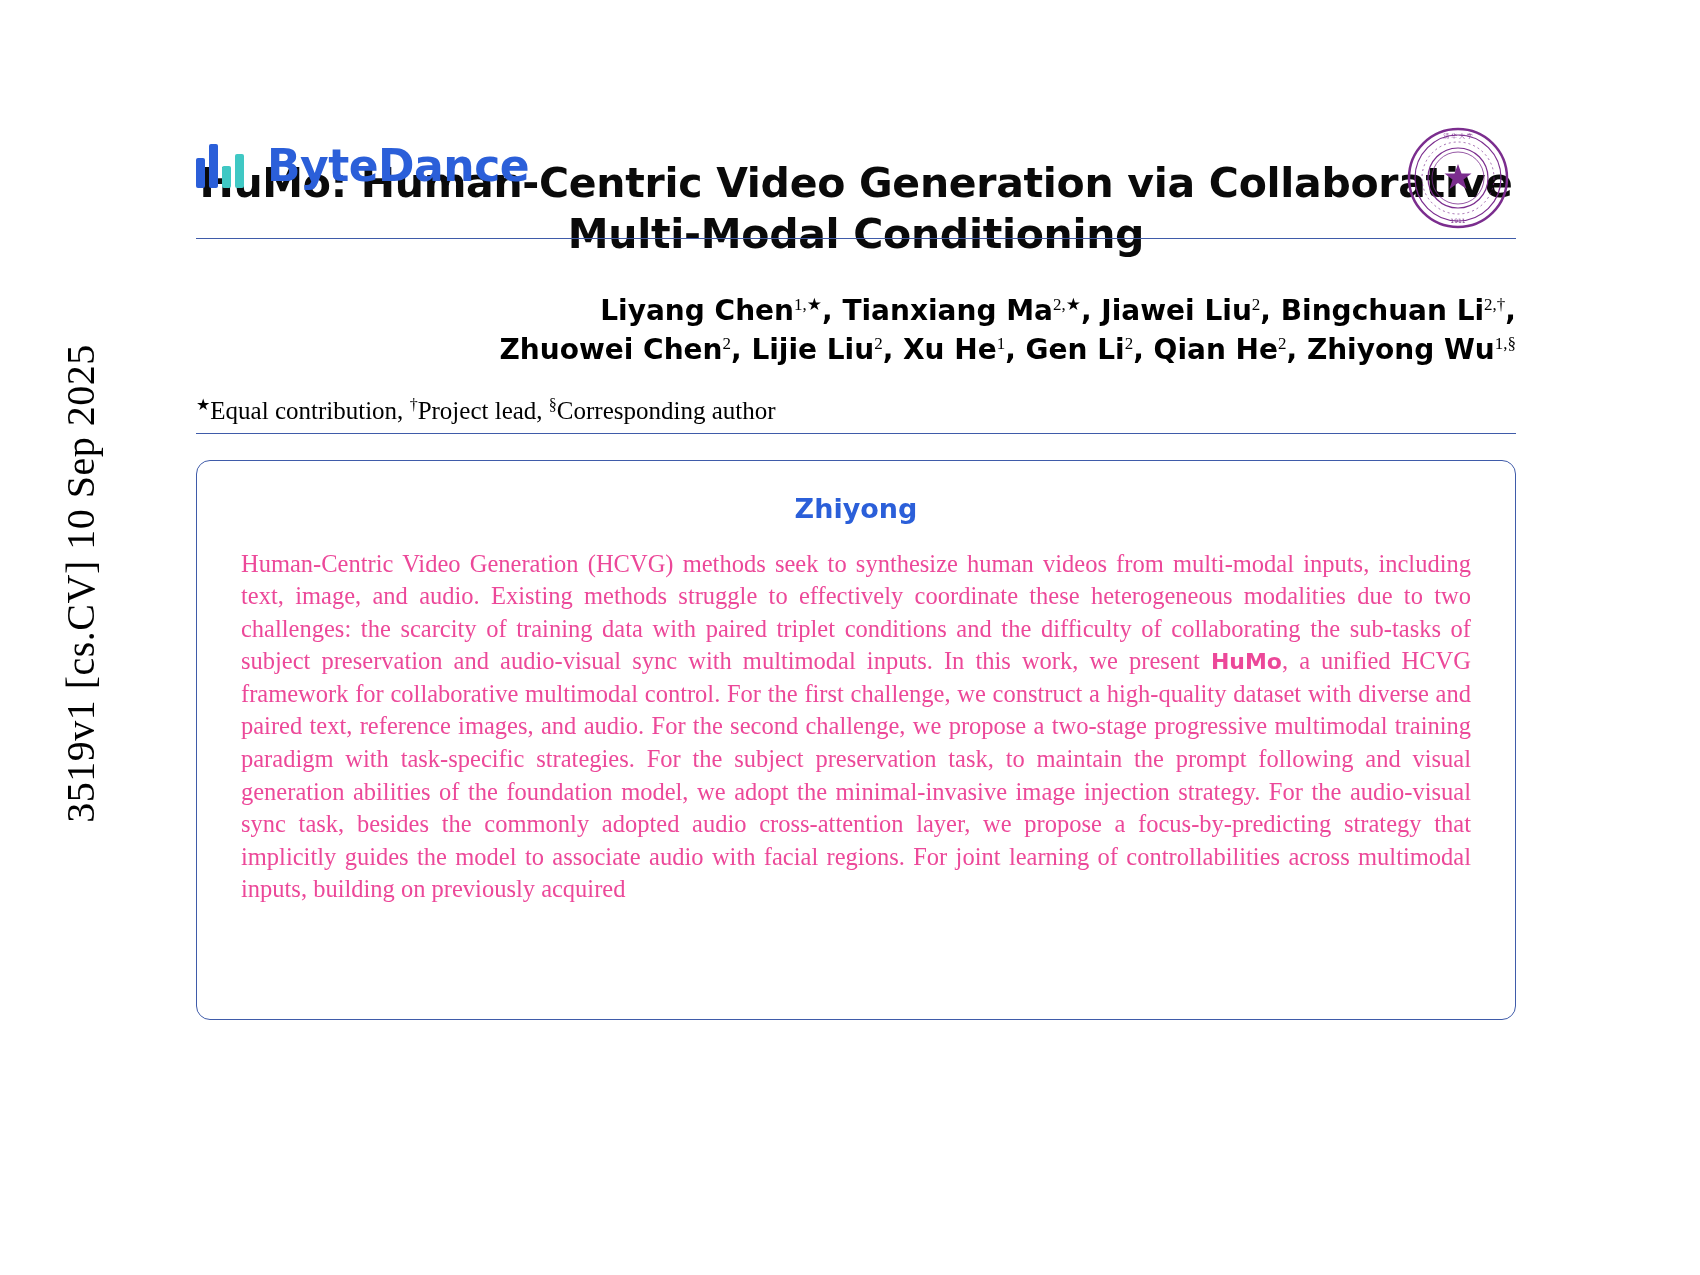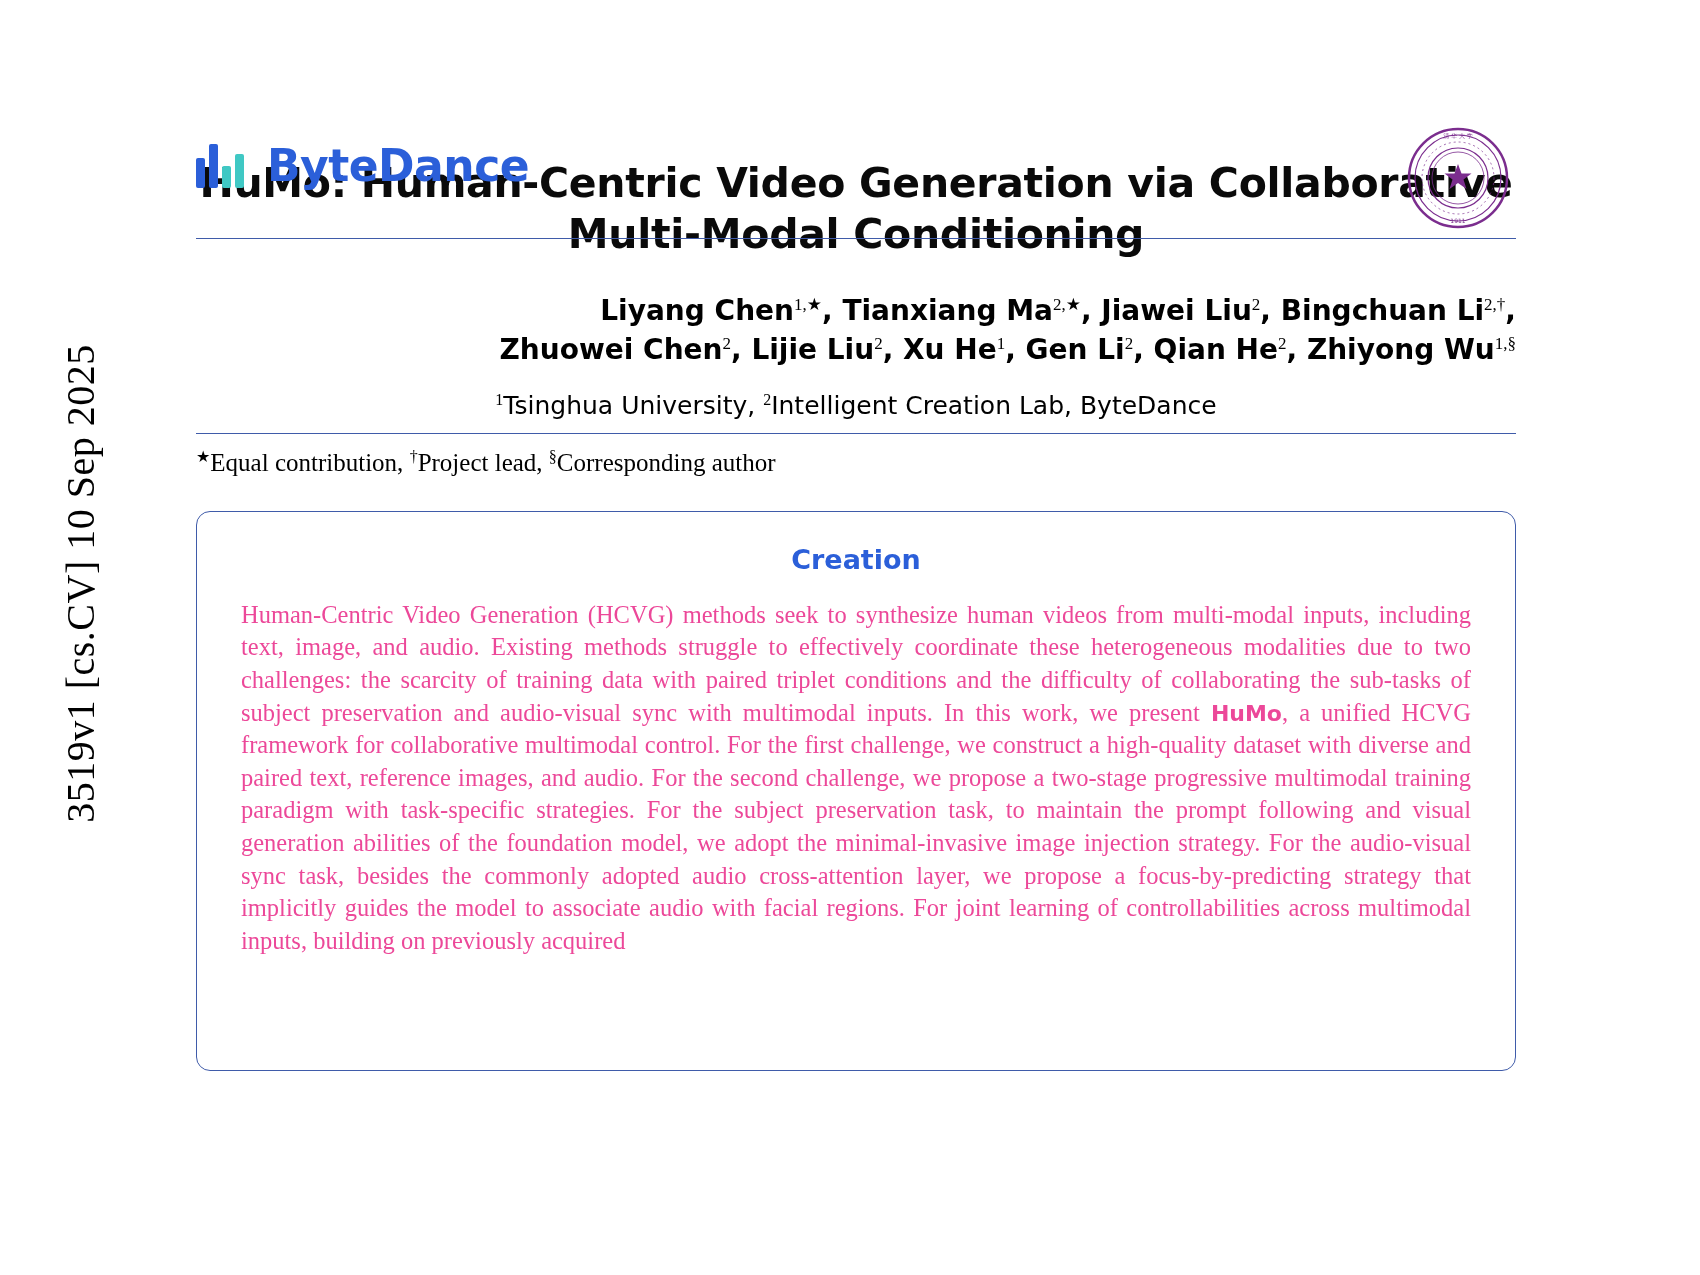--- a/index.html
+++ b/index.html
@@ -219,22 +219,21 @@
 
     <div class="rule rule-top"></div>
 
     <h1 class="title">HuMo: Human-Centric Video Generation via Collaborative Multi-Modal Conditioning</h1>
 
     <div class="rule rule-bottom"></div>
   </div>
 
   <div class="authors">Liyang Chen<sup>1,★</sup>, Tianxiang Ma<sup>2,★</sup>, Jiawei Liu<sup>2</sup>, Bingchuan Li<sup>2,†</sup>,<br>Zhuowei Chen<sup>2</sup>, Lijie Liu<sup>2</sup>, Xu He<sup>1</sup>, Gen Li<sup>2</sup>, Qian He<sup>2</sup>, Zhiyong Wu<sup>1,§</sup></div>
 
-  <div class="affil"><sup>1</sup>Tsinghua University, <sup>2</sup>Intelligent Creation Lab, ByteDance</div>
 
   <div class="notes"><sup>★</sup>Equal contribution, <sup>†</sup>Project lead, <sup>§</sup>Corresponding author</div>
 
   <div class="abstract-box">
-    <div class="abstract-title">Creation</div>
+    <div class="abstract-title">Zhiyong</div>
     <div class="abstract-body">Human-Centric Video Generation (HCVG) methods seek to synthesize human videos from multi-modal inputs, including text, image, and audio. Existing methods struggle to effectively coordinate these heterogeneous modalities due to two challenges: the scarcity of training data with paired triplet conditions and the difficulty of collaborating the sub-tasks of subject preservation and audio-visual sync with multimodal inputs. In this work, we present <b>HuMo</b>, a unified HCVG framework for collaborative multimodal control. For the first challenge, we construct a high-quality dataset with diverse and paired text, reference images, and audio. For the second challenge, we propose a two-stage progressive multimodal training paradigm with task-specific strategies. For the subject preservation task, to maintain the prompt following and visual generation abilities of the foundation model, we adopt the minimal-invasive image injection strategy. For the audio-visual sync task, besides the commonly adopted audio cross-attention layer, we propose a focus-by-predicting strategy that implicitly guides the model to associate audio with facial regions. For joint learning of controllabilities across multimodal inputs, building on previously acquired</div>
   </div>
 
 </div>
 
 </body></html>

